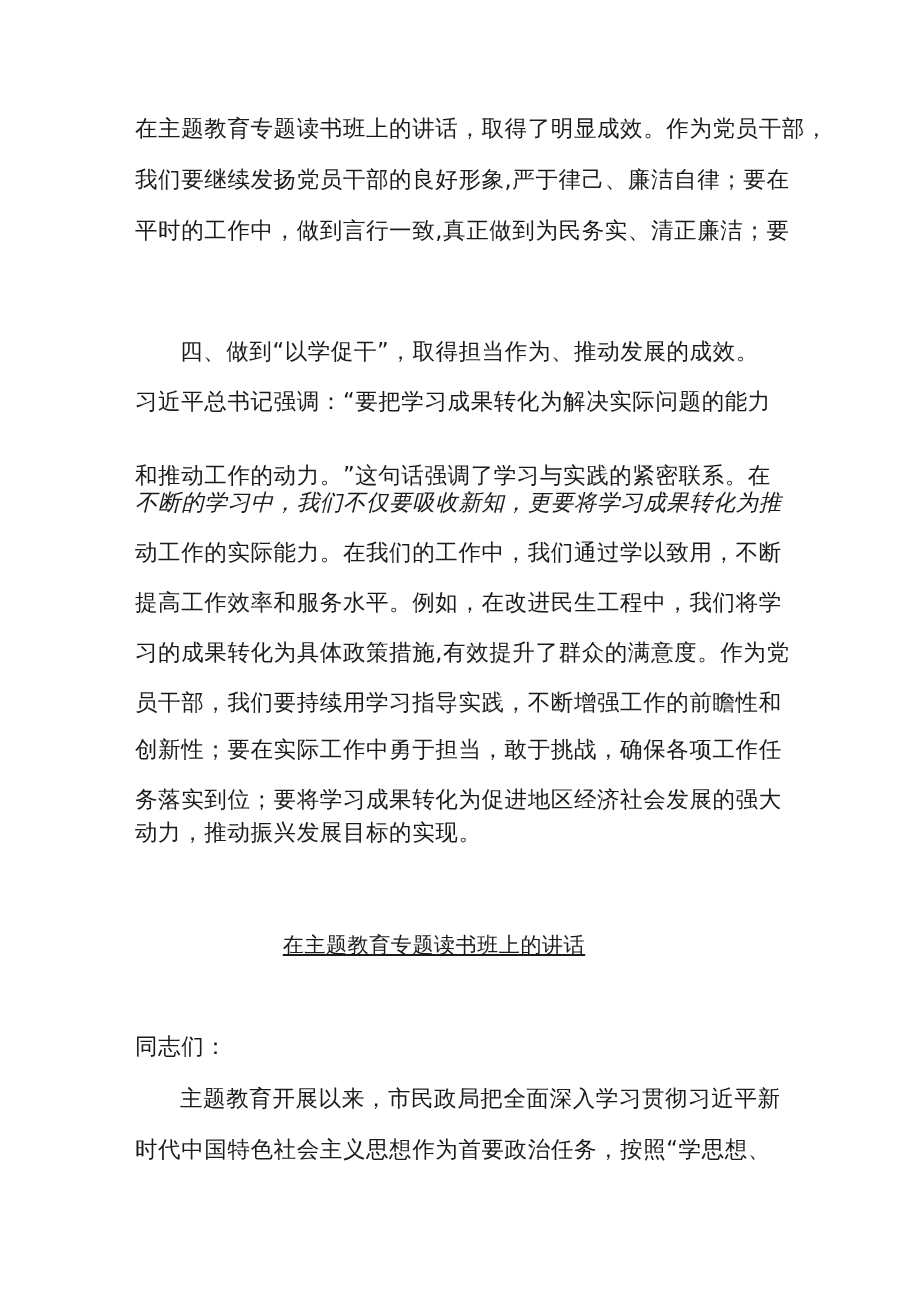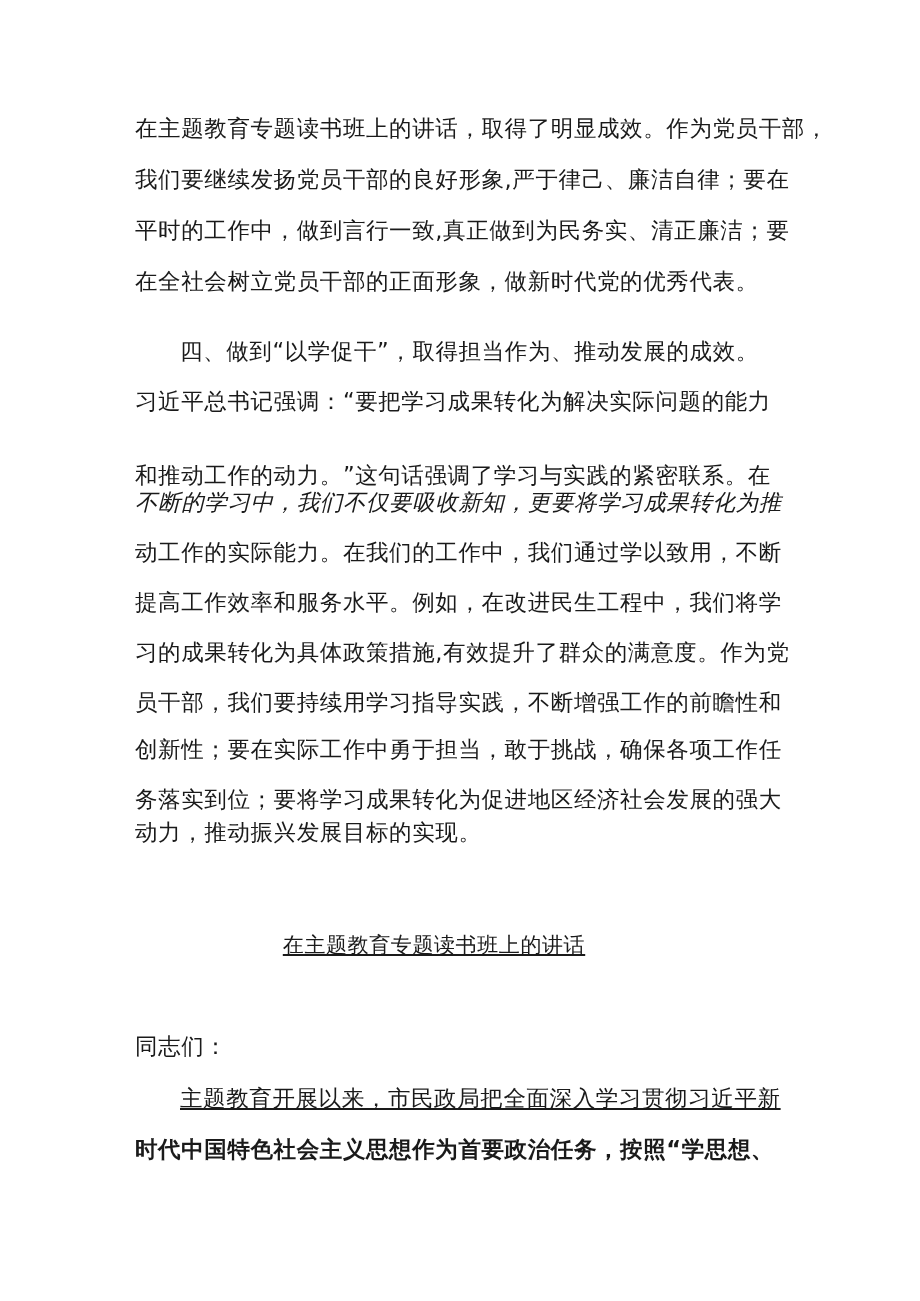--- a/index.html
+++ b/index.html
@@ -49,34 +49,33 @@
     }
   </style>
 </head>
 <body>
 
 <div class="page">
 
   <div class="line" style="top:113px;">在主题教育专题读书班上的讲话，取得了明显成效。作为党员干部，</div>
   <div class="line" style="top:164px;">我们要继续发扬党员干部的良好形象,严于律己、廉洁自律；要在</div>
   <div class="line" style="top:215px;">平时的工作中，做到言行一致,真正做到为民务实、清正廉洁；要</div>
-  <div class="line" style="top:266px;">在全社会树立党员干部的正面形象，做新时代党的优秀代表。</div>
 
   <div class="line indent" style="top:336px;">四、做到“以学促干”，取得担当作为、推动发展的成效。</div>
   <div class="line" style="top:386px;">习近平总书记强调：“要把学习成果转化为解决实际问题的能力</div>
   <div class="line" style="top:460px;">和推动工作的动力。”这句话强调了学习与实践的紧密联系。在</div>
   <div class="line" style="top:487px;font-style:italic;">不断的学习中，我们不仅要吸收新知，更要将学习成果转化为推</div>
   <div class="line" style="top:537px;">动工作的实际能力。在我们的工作中，我们通过学以致用，不断</div>
   <div class="line" style="top:587px;">提高工作效率和服务水平。例如，在改进民生工程中，我们将学</div>
   <div class="line" style="top:637px;">习的成果转化为具体政策措施,有效提升了群众的满意度。作为党</div>
   <div class="line" style="top:687px;">员干部，我们要持续用学习指导实践，不断增强工作的前瞻性和</div>
   <div class="line" style="top:734px;">创新性；要在实际工作中勇于担当，敢于挑战，确保各项工作任</div>
   <div class="line" style="top:784px;">务落实到位；要将学习成果转化为促进地区经济社会发展的强大</div>
   <div class="line" style="top:817px;">动力，推动振兴发展目标的实现。</div>
 
   <div class="title" style="top:930px;">在主题教育专题读书班上的讲话</div>
 
   <div class="line" style="top:1016px;margin-top:15px;">同志们：</div>
 
-  <div class="line indent" style="top:1083px;text-decoration:underline;">主题教育开展以来，市民政局把全面深入学习贯彻习近平新</div>
-  <div class="line" style="top:1134px;font-weight:bold;">时代中国特色社会主义思想作为首要政治任务，按照“学思想、</div>
+  <div class="line indent" style="top:1083px;">主题教育开展以来，市民政局把全面深入学习贯彻习近平新</div>
+  <div class="line" style="top:1134px;">时代中国特色社会主义思想作为首要政治任务，按照“学思想、</div>
 
 </div>
 
 </body></html>

